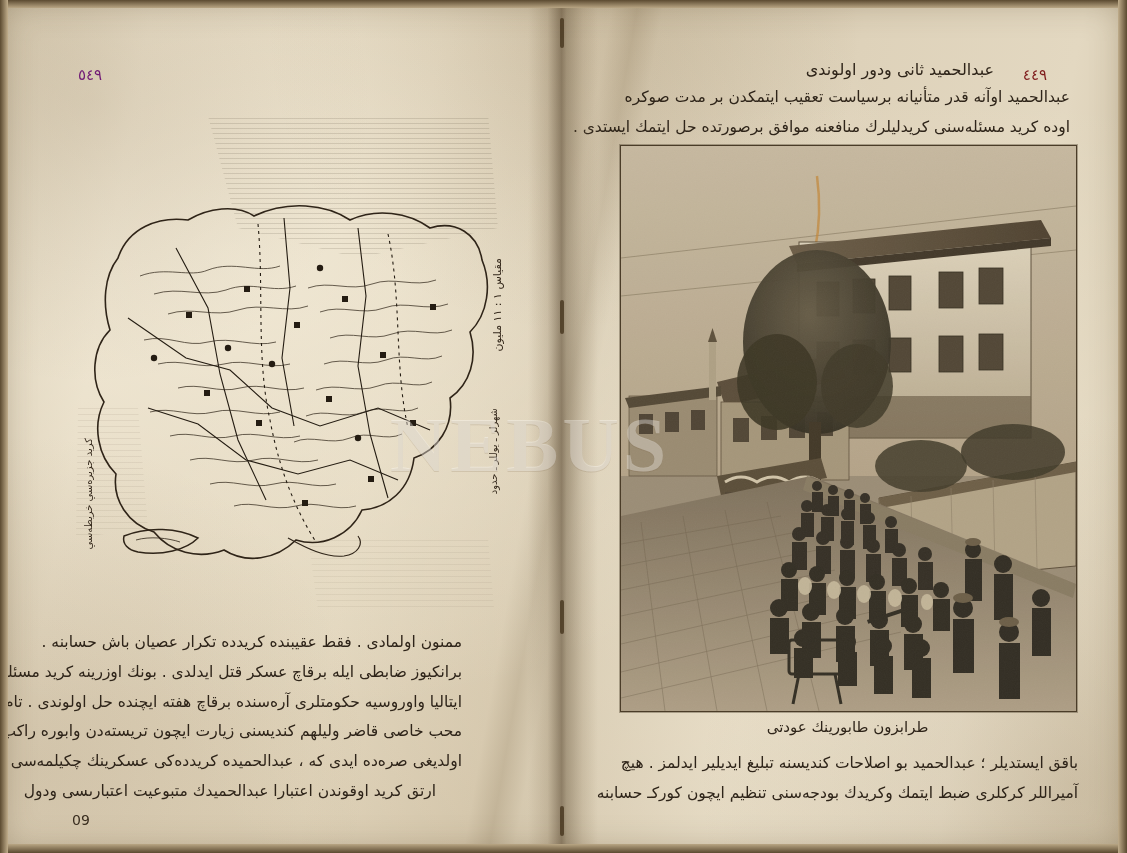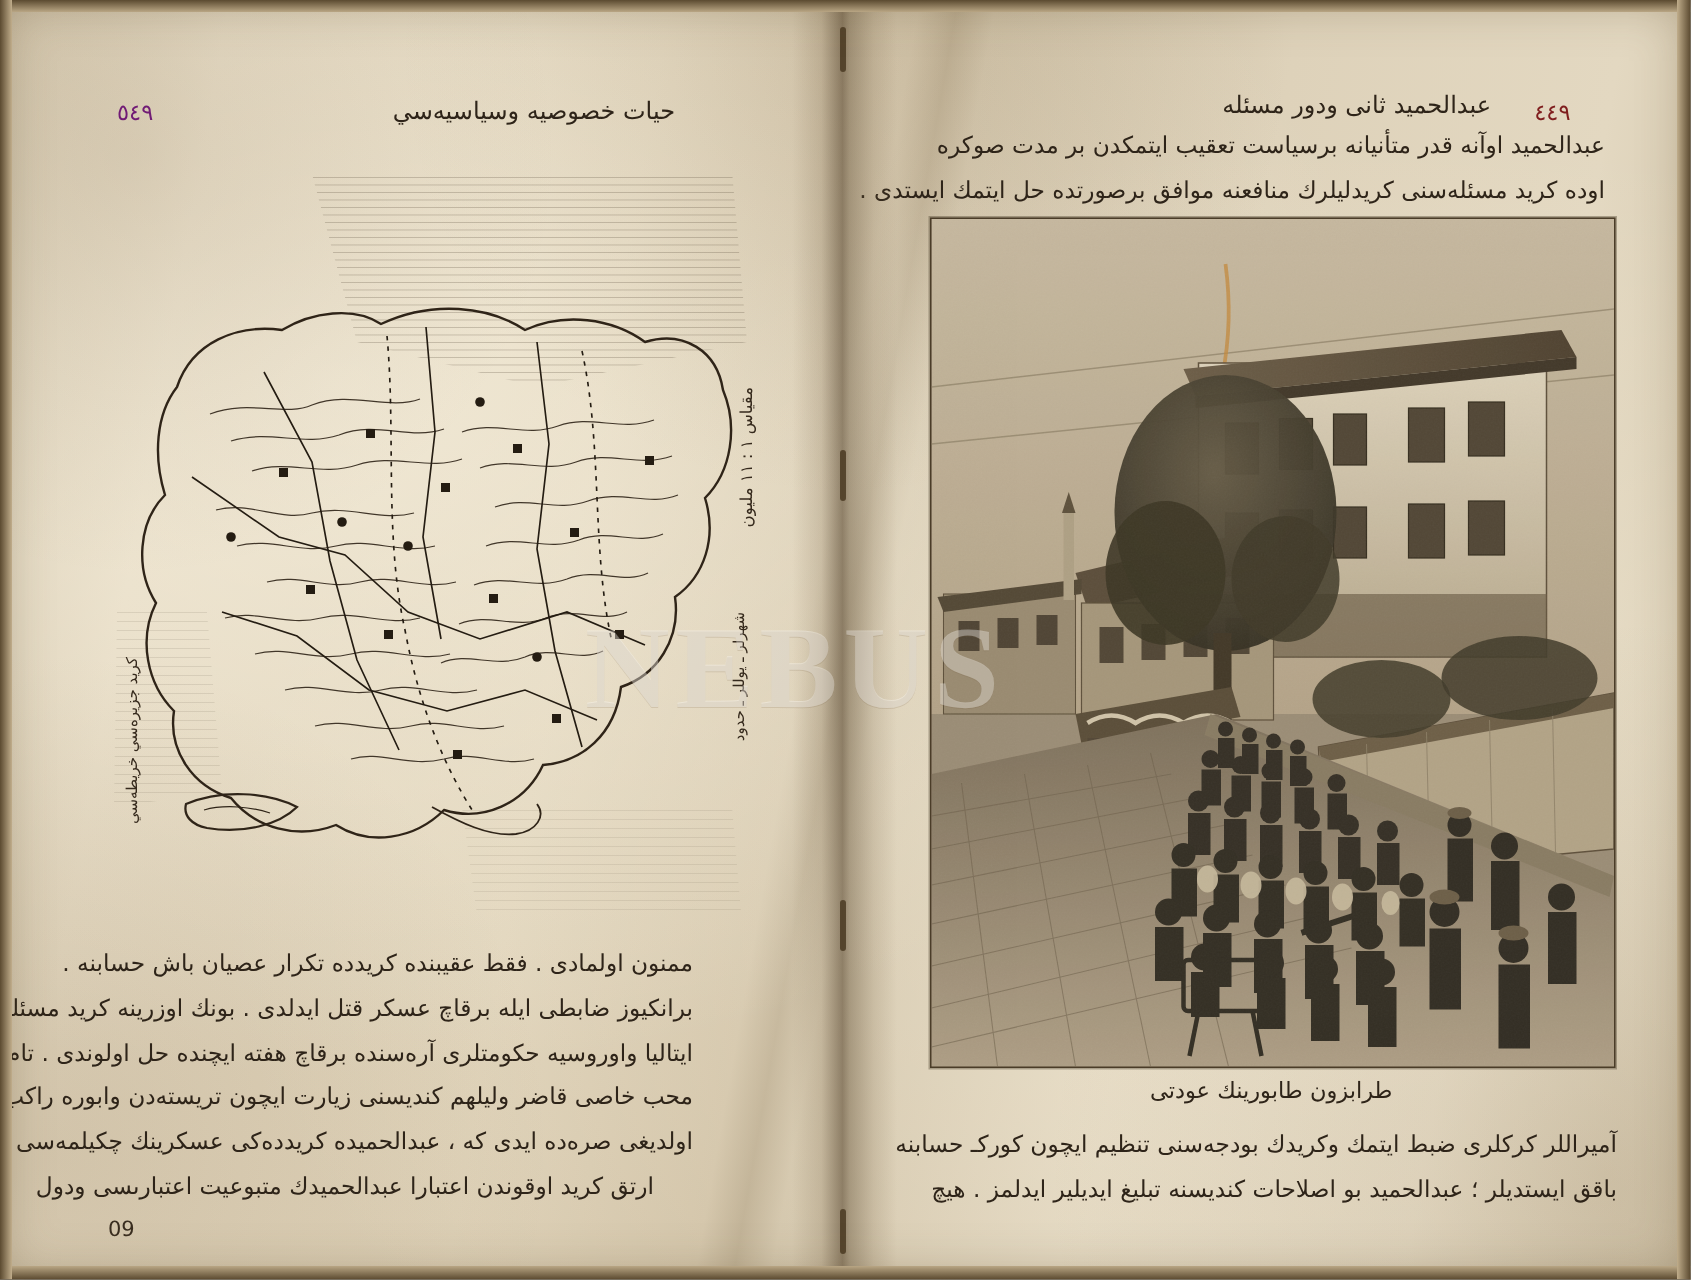--- a/index.html
+++ b/index.html
@@ -215,21 +215,20 @@
 </head>
 <body>
 
 <div id="page">
 
   <div class="paper"></div>
 
   <div class="left-page">
 
     <div class="lp-folio arabic">٩٤٥</div>
-    <div class="lp-header arabic">حيات خصوصيه وسياسيه‌سي</div>
 
     <div class="map-frame">
       <svg class="map-canvas" viewBox="0 0 456 510">
         <defs>
           <pattern id="hatchSea" width="5" height="5" patternUnits="userSpaceOnUse" patternTransform="rotate(90)">
             <line x1="0" y1="0" x2="0" y2="5" stroke="#3b2f20" stroke-width="0.7" opacity="0.55"></line>
           </pattern>
           <pattern id="hatchSea2" width="6" height="6" patternUnits="userSpaceOnUse" patternTransform="rotate(90)">
             <line x1="0" y1="0" x2="0" y2="6" stroke="#3b2f20" stroke-width="0.6" opacity="0.4"></line>
           </pattern>
@@ -321,21 +320,21 @@
       <span class="ln">اولديغى صره‌ده ايدى كه ، عبدالحميده كريدده‌كى عسكرينك چكيلمه‌سى تبليغ</span>
       <span class="ln lp-indent">ارتق كريد اوقوندن اعتبارا عبدالحميدك متبوعيت اعتبارىسى ودول</span>
     </div>
 
     <div class="lp-signature arabic">90</div>
   </div>
 
   <div class="right-page">
 
     <div class="rp-folio arabic">٩٤٤</div>
-    <div class="rp-header arabic">عبدالحميد ثانى ودور مسئله</div>
+    <div class="rp-header arabic">عبدالحميد ثانى ودور اولوندى</div>
 
     <div class="rp-top-text arabic">
       <span class="ln">عبدالحميد اوآنه قدر متأنيانه برسياست تعقيب ايتمكدن بر مدت صوكره</span>
       <span class="ln">اوده كريد مسئله‌سنى كريدليلرك منافعنه موافق برصورتده حل ايتمك ايستدى .</span>
     </div>
 
     <div class="photo-frame">
       <svg class="photo-canvas" viewBox="0 0 455 565" preserveAspectRatio="xMidYMid slice">
         <defs>
           <linearGradient id="sky" x1="0" y1="0" x2="0" y2="1">
@@ -585,22 +584,22 @@
         </g>
 
         <rect x="0" y="0" width="455" height="565" fill="#8d7c5f" opacity="0.10"></rect>
         <rect x="0" y="0" width="455" height="565" filter="url(#grain)" fill="none" opacity="0.3"></rect>
       </svg>
     </div>
 
     <div class="photo-caption arabic">طرابزون طابورينك عودتى</div>
 
     <div class="rp-body arabic">
+      <span class="ln">باقق ايستديلر ؛ عبدالحميد بو اصلاحات كنديسنه تبليغ ايديلير ايدلمز . هيچ</span>
       <span class="ln">آميراللر كركلرى ضبط ايتمك وكريدك بودجه‌سنى تنظيم ايچون كوركـ حسابنه</span>
-      <span class="ln">باقق ايستديلر ؛ عبدالحميد بو اصلاحات كنديسنه تبليغ ايديلير ايدلمز . هيچ</span>
     </div>
   </div>
 
   <div class="gutter"></div>
   <div class="stitch" style="top:18px;height:30px;"></div>
   <div class="stitch" style="top:300px;height:34px;"></div>
   <div class="stitch" style="top:600px;height:34px;"></div>
   <div class="stitch" style="top:806px;height:30px;"></div>
 
   <div class="watermark">NEBUS</div>

